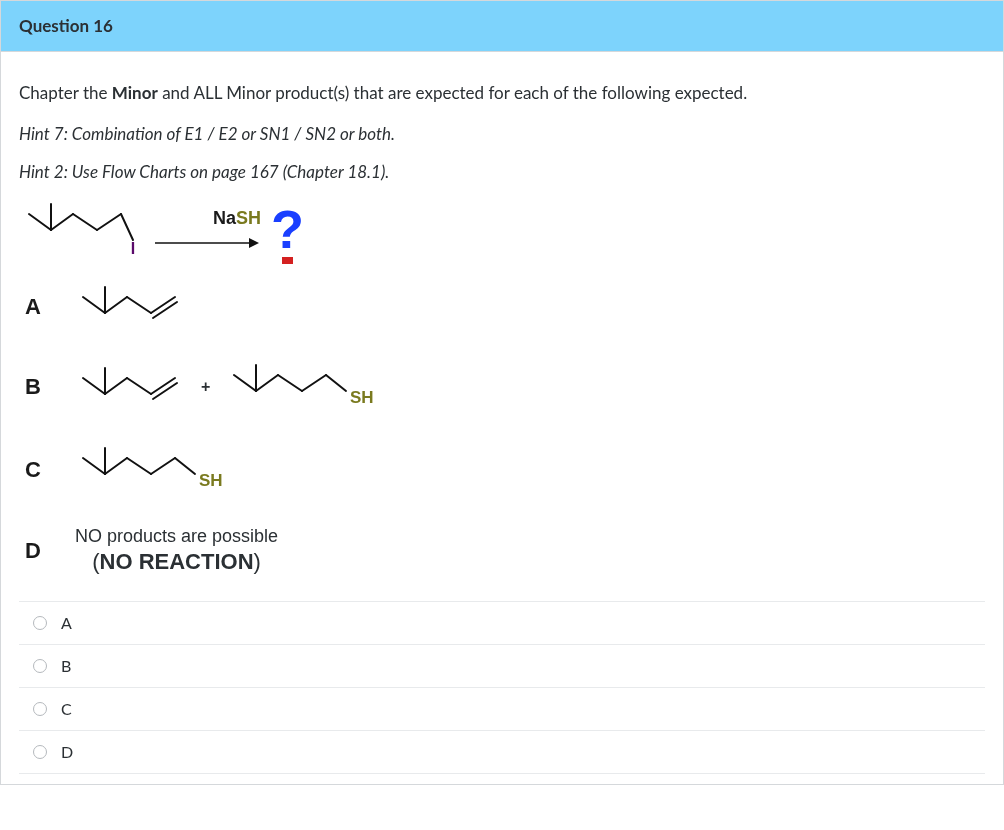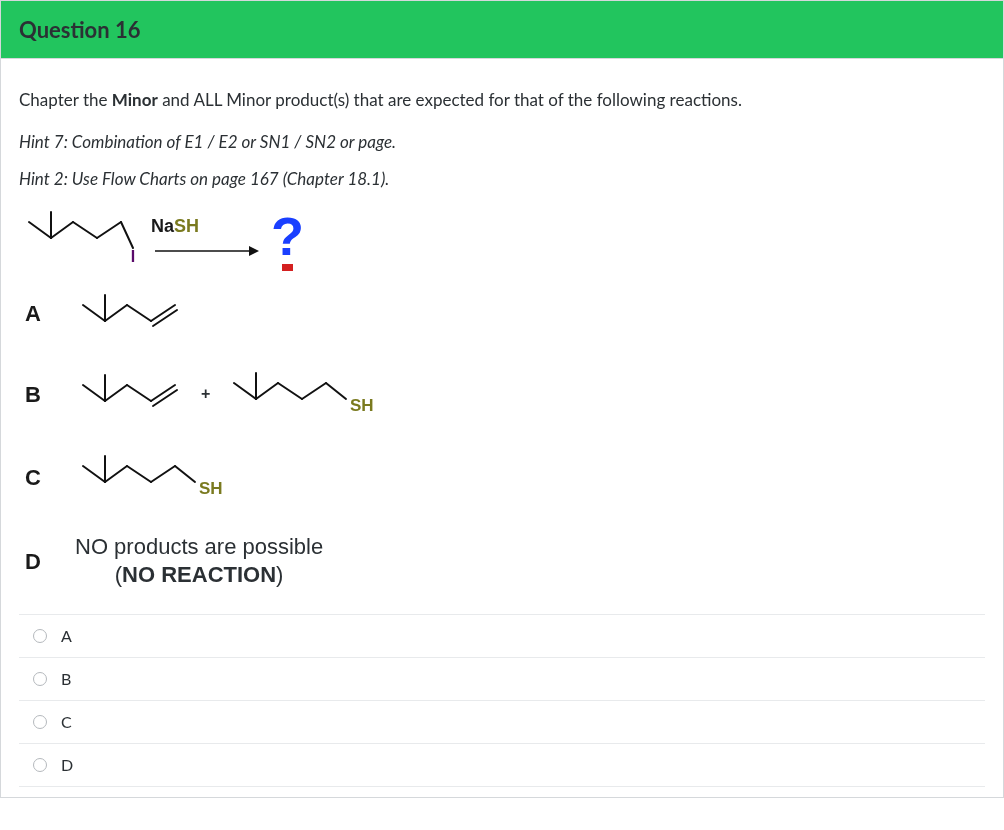--- a/index.html
+++ b/index.html
@@ -9,26 +9,26 @@
       color: #2b3034;
       font-size: 17px;
       line-height: 1.5;
     }
     .container {
       width: 1004px;
       border: 1px solid #d5d8db;
       border-top: none;
     }
     .question-header {
-      background: #22c55e;
+      background: #7dd3fc;
       border-top: 1px solid #d5d8db;
       border-bottom: 1px solid #d5d8db;
       padding: 12px 18px;
       font-weight: 700;
-      font-size: 22px;
+      font-size: 17px;
       color: #2b3034;
     }
     .question-body {
       padding: 28px 18px 10px 18px;
     }
     .prompt {
       margin-bottom: 16px;
       color: #2b3034;
     }
     .prompt b { font-weight: 700; }
@@ -41,21 +41,21 @@
     .hint .hint-label { font-style: italic; }
     .reaction-area {
       margin: 10px 0 18px 2px;
       display: flex;
       align-items: center;
       gap: 6px;
     }
     .arrow-block {
       display: flex;
       flex-direction: column;
-      align-items: flex-start;
+      align-items: flex-end;
       margin: 0 4px;
     }
     .reagent {
       font-family: Arial, sans-serif;
       font-weight: 700;
       font-size: 18px;
       margin-bottom: 2px;
     }
     .reagent .na { color: #1a1a1a; }
     .reagent .sh { color: #7a7a1f; }
@@ -101,21 +101,21 @@
       font-family: Arial, sans-serif;
       font-size: 16px;
       font-weight: 700;
       margin: 0 8px;
     }
     .no-react {
       font-family: Arial, sans-serif;
       text-align: center;
       line-height: 1.3;
     }
-    .no-react .line1 { font-size: 22px; }
+    .no-react .line1 { font-size: 18px; }
     .no-react .line2 { font-size: 22px; font-weight: 400; }
     .no-react .line2 b { font-weight: 700; }
     .answer-list {
       margin: 20px 0 0 0;
       border-top: 1px solid #e8eaec;
     }
     .answer-option {
       display: flex;
       align-items: center;
       padding: 9px 14px;
@@ -141,25 +141,25 @@
 
 <div class="container">
 
   <div class="question-header">
     <span>Question 16</span>
   </div>
 
   <div class="question-body">
 
     <p class="prompt">
-      <span>Chapter the </span><b>Minor</b><span> and </span><span class="underline">ALL Minor</span><span> product(s) that are expected for that of the following reactions.</span>
+      <span>Chapter the </span><b>Minor</b><span> and </span><span class="underline">ALL Minor</span><span> product(s) that are expected for each of the following expected.</span>
     </p>
 
     <p class="hint">
-      <span class="hint-label">Hint 7</span><span>: Combination of E1 / E2 or SN1 / SN2 or page.</span>
+      <span class="hint-label">Hint 7</span><span>: Combination of E1 / E2 or SN1 / SN2 or both.</span>
     </p>
 
     <p class="hint">
       <span class="hint-label">Hint 2</span><span>: Use Flow Charts on page 167 (Chapter 18.1).</span>
     </p>
 
     <div class="reaction-area">
 
       <svg width="120" height="65" viewBox="0 0 120 65">
         <g stroke="#111" stroke-width="2" fill="none" stroke-linecap="round">

